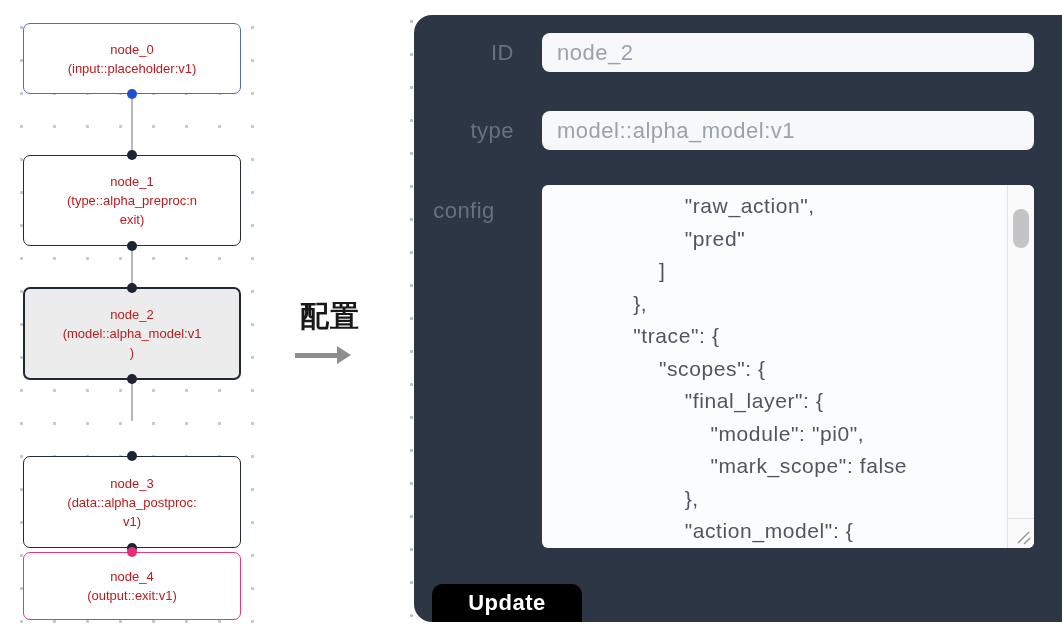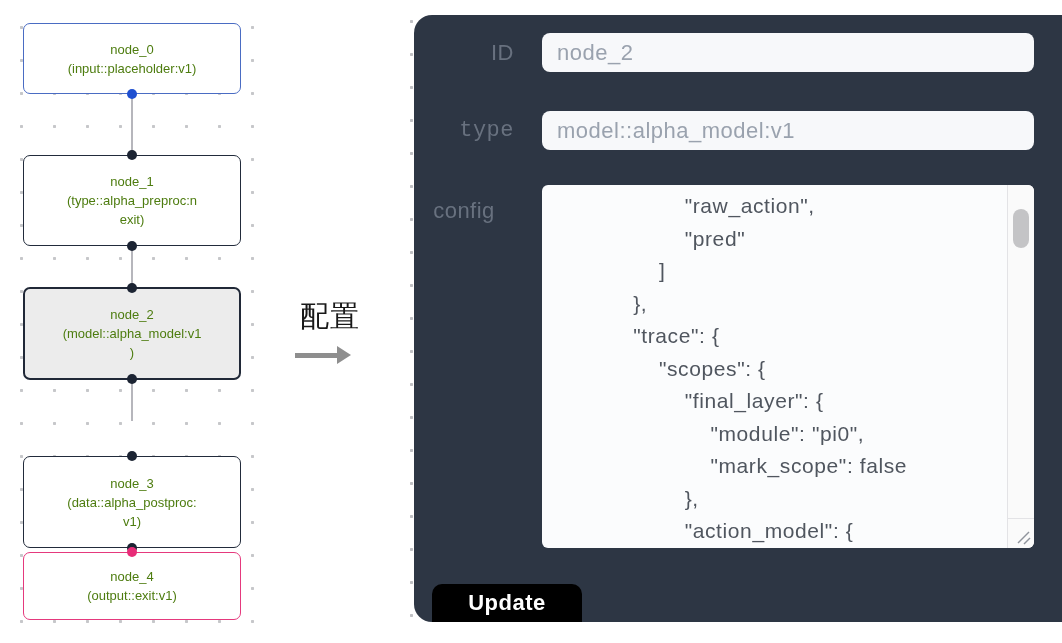--- a/index.html
+++ b/index.html
@@ -19,41 +19,41 @@
   .edge { position: absolute; left: 131px; width: 1.5px; background: #b6b6bc; }
   .edge.e0 { top: 94px;  height: 62px; }
   .edge.e1 { top: 248px; height: 40px; }
   .edge.e2 { top: 380px; height: 41px; }
   .edge.e3 { top: 512px; height: 41px; }
 
   .node {
     position: absolute; left: 23px; width: 218px; background: #ffffff;
     border-radius: 7px; display: flex; flex-direction: column;
     align-items: center; justify-content: center; text-align: center;
-    font-size: 13px; line-height: 19px; color: #4d7c0f; padding: 2px 10px;
+    font-size: 13px; line-height: 19px; color: #b91c1c; padding: 2px 10px;
   }
   .node.n0 { top: 23px;  height: 71px; border: 1.6px solid #4a6cc3; }
   .node.n1 { top: 155px; height: 91px; border: 1.6px solid #222b3b; }
   .node.n2 { top: 287px; height: 93px; border: 2.2px solid #202837; background: #ececec; }
   .node.n3 { top: 420px; height: 92px; border: 1.6px solid #222b3b; margin-top: 36px; }
   .node.n4 { top: 552px; height: 68px; border: 1.6px solid #e5397d; }
 
   .port {
     position: absolute; width: 10px; height: 10px; border-radius: 50%;
     left: 50%; transform: translateX(-50%);
   }
   .port-top { top: -6px; } .port-bottom { bottom: -6px; }
   .port.blue { background: #1f4fd0; }
   .port.dark { background: #1c2433; }
   .port.pink { background: #e82c78; }
 
   
   .annotation { position: absolute; left: 283px; top: 297px; width: 120px; }
   .annotation-label {
-    font-size: 29px; color: #181818; font-weight: 400; margin-left: 17px;
+    font-size: 29px; color: #181818; font-weight: 700; margin-left: 17px;
     letter-spacing: 1px;
   }
   .arrow { position: relative; margin-top: 9px; height: 18px; }
   .arrow-shaft {
     position: absolute; left: 12px; top: 7px; width: 42px; height: 5px;
     background: #8e8e8e;
   }
   .arrow-head {
     position: absolute; left: 54px; top: 0; width: 0; height: 0;
     border-top: 9.5px solid transparent; border-bottom: 9.5px solid transparent;
@@ -68,21 +68,21 @@
   }
   .panel {
     position: absolute; left: 21px; top: 15px; width: 720px; height: 607px;
     background: #2d3644; border-radius: 18px; margin-left: 8px;
   }
   .field-label {
     position: absolute; left: 0; width: 100px; text-align: right;
     color: #68717f; font-size: 22px; letter-spacing: 0.5px;
   }
   .label-id   { top: 18px;  height: 39px; line-height: 39px; }
-  .label-type { top: 96px;  height: 39px; line-height: 39px; font-family: Liberation Mono, monospace; }
+  .label-type { top: 96px;  height: 39px; line-height: 39px; }
   .label-config { top: 183px; text-align: center; }
   .field-input {
     position: absolute; left: 128px; width: 492px; height: 39px;
     background: #f7f8fa; border: none; outline: none; border-radius: 8px;
     color: #9aa2ae; font-size: 22px; letter-spacing: 0.5px; padding: 0 15px;
     font-family: "Liberation Sans", "DejaVu Sans", sans-serif;
   }
   .input-id { top: 18px; } .input-type { top: 96px; }
 
   .config-box {

